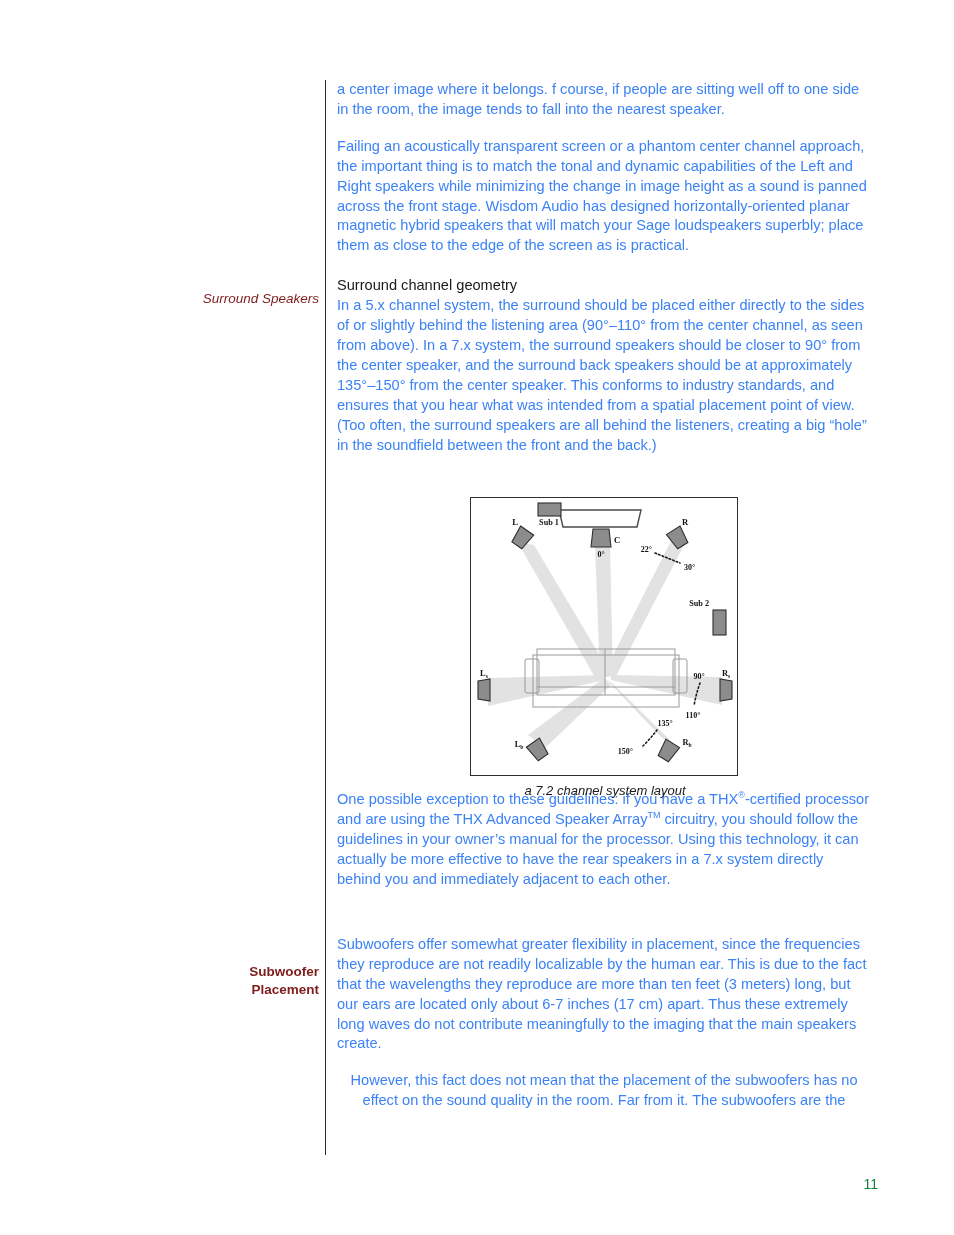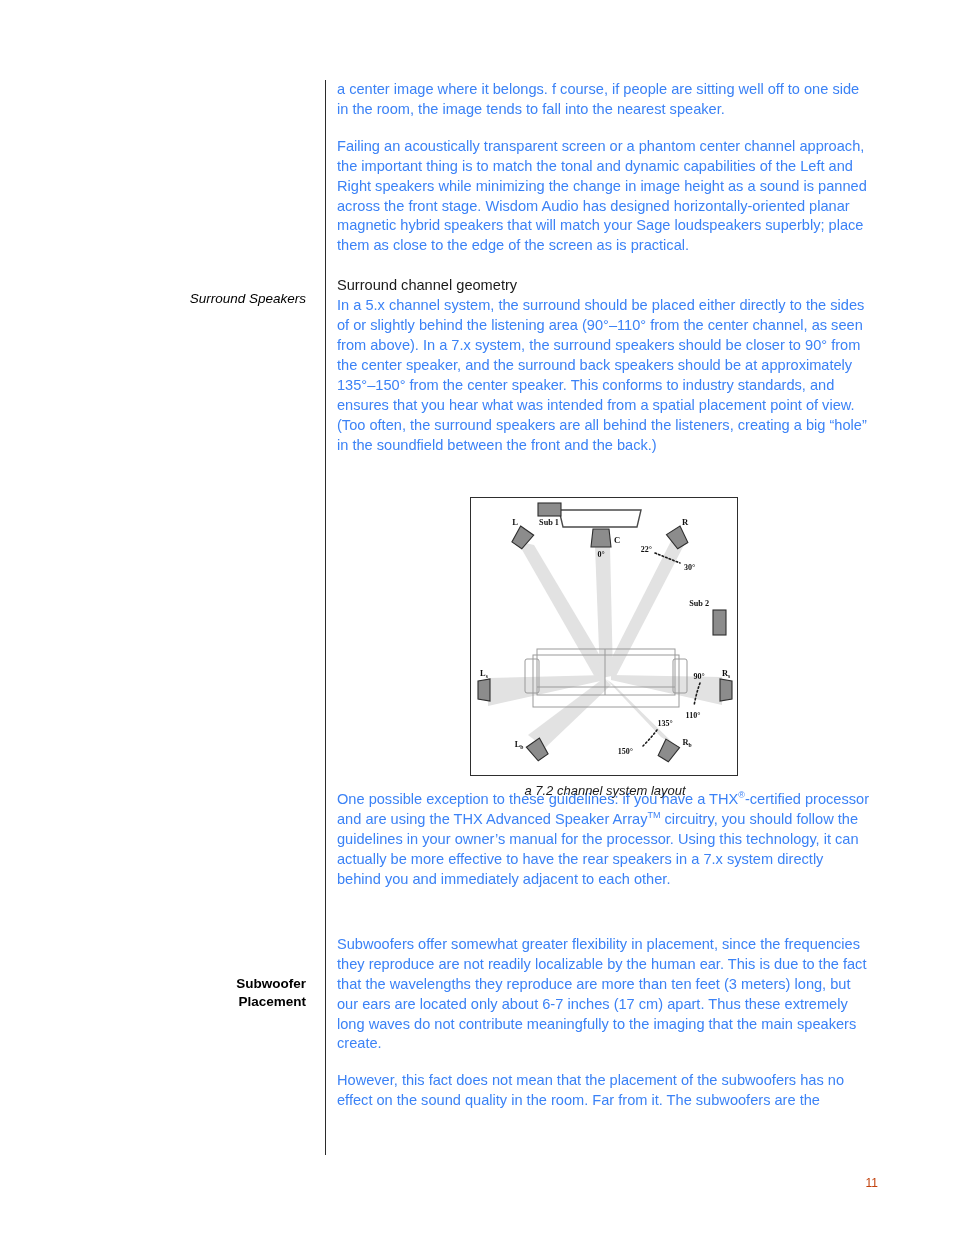--- a/index.html
+++ b/index.html
@@ -25,46 +25,46 @@
     left: 325px;
     top: 80px;
     width: 1px;
     height: 1075px;
     background: #2b2b2b;
   }
   
   .margin-note {
     position: absolute;
     width: 135px;
-    left: 171px;
+    left: 184px;
     text-align: right;
     font-size: 13.5px;
     line-height: 18px;
-    color: #000000;
+    color: #7f1d1d;
   }
   .margin-note.italic { font-style: italic; }
-  .margin-note.bold { font-weight: bold; margin-top: 12px; }
+  .margin-note.bold { font-weight: bold; }
   #note-surround { top: 290px; }
   #note-subwoofer { top: 963px; }
 
   
   .body-col {
     position: absolute;
     left: 337px;
     top: 80px;
     width: 534px;
   }
   p.para {
     margin: 0 0 17px 0;
     font-size: 14.6px;
     line-height: 19.9px;
     color: #3b82f6;
     text-align: left;
   }
-  p.para.tight { margin-bottom: 0; }
+  p.para.tight { margin-bottom: 0; text-align: center; }
   .subhead {
     font-weight: normal;
     font-size: 14.6px;
     line-height: 19.9px;
   }
   sup.mark { font-size: 9px; vertical-align: super; line-height: 0; }
 
   
   .figure-wrap {
     position: absolute;
@@ -88,22 +88,22 @@
     font-size: 13px;
     color: #1b1b1b;
   }
   .fig-svg { position: absolute; left: 0; top: 0; }
 
   
   .page-number {
     position: absolute;
     right: 76px;
     top: 1176px;
-    font-size: 12px;
-    color: #c2410c;
+    font-size: 14px;
+    color: #15803d;
   }
 </style>
 </head>
 <body>
 
 <div class="page">
 
   <div class="col-rule"></div>
 
   <div class="margin-note italic" id="note-surround">Surround Speakers</div>

